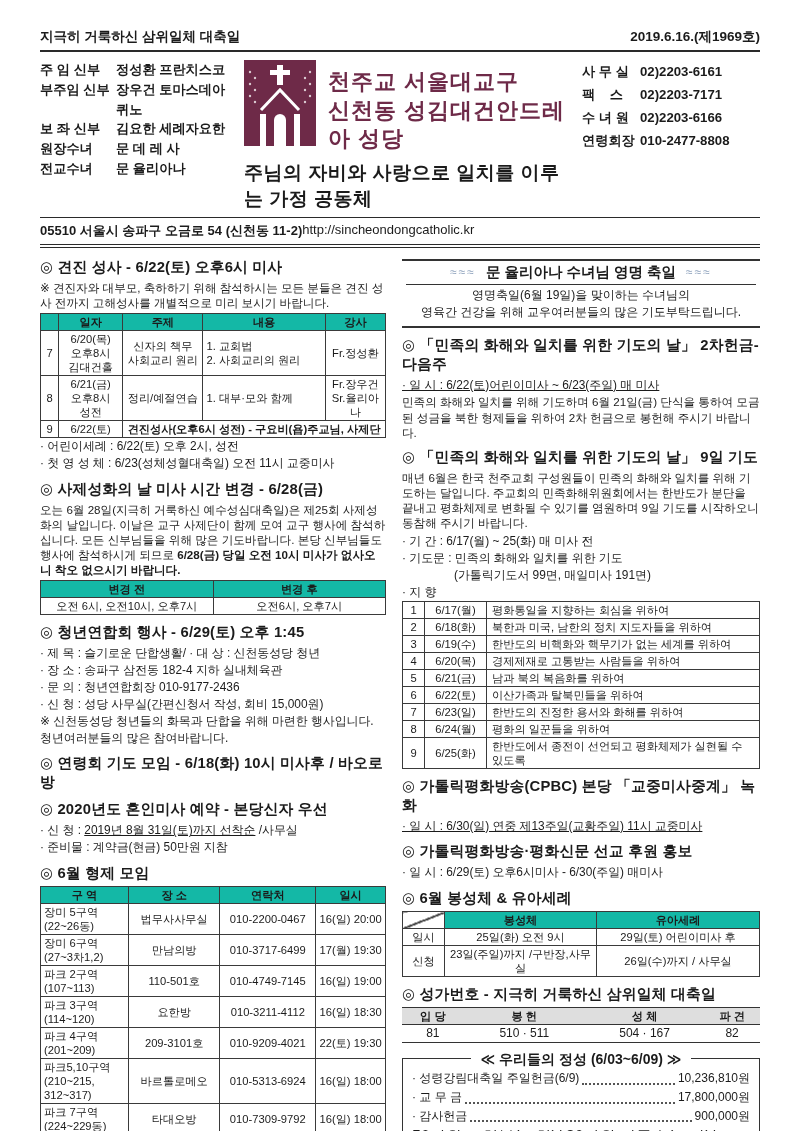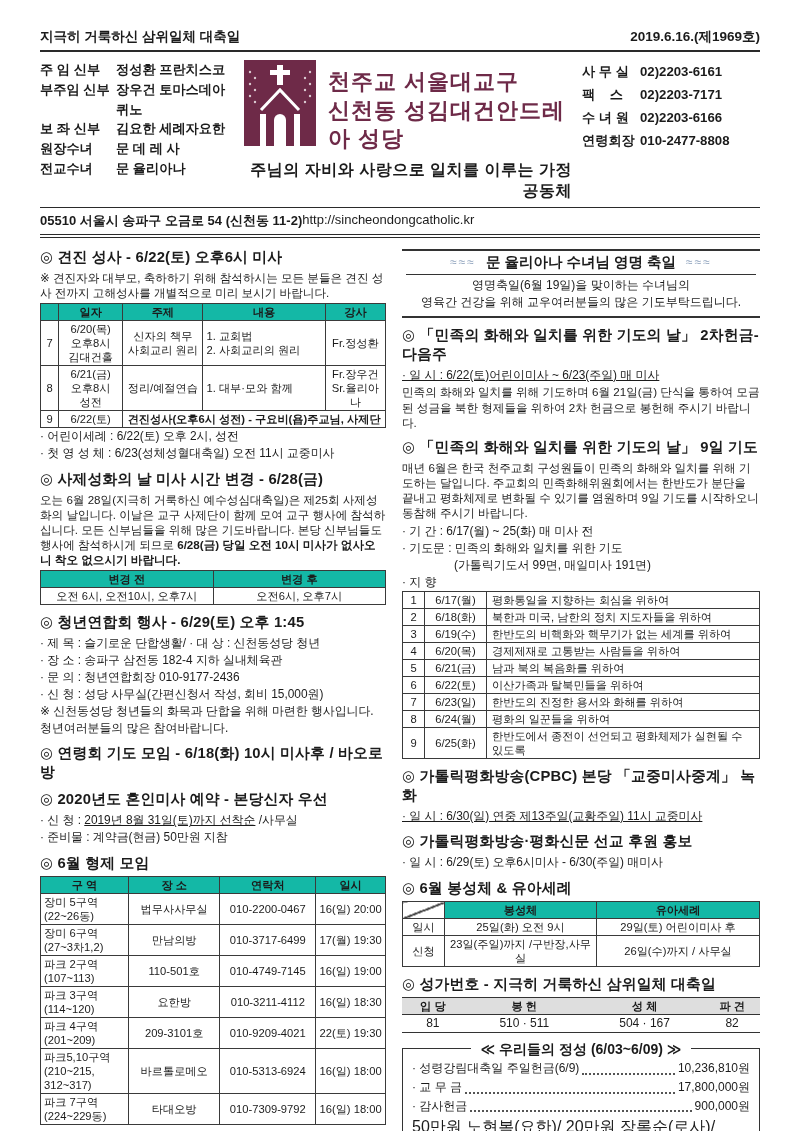--- a/index.html
+++ b/index.html
@@ -15,21 +15,21 @@
   .masthead { display:flex; gap:10px; padding:8px 0 5px; border-bottom:1.5px solid #2a2a2a; }
   .staff { width:194px; font-size:13.2px; font-weight:bold; line-height:1.5; }
   .staff-row { display:flex; }
   .staff-role { width:76px; white-space:pre; }
   .staff-name { flex:1; }
   .center-block { flex:1; display:flex; flex-direction:column; }
   .logo-line { display:flex; gap:12px; align-items:flex-start; }
   .logo { width:72px; height:86px; flex:0 0 auto; }
   .church-title { color:var(--brand,#6e2a48); font-weight:bold; font-size:22px;
     line-height:1.3; letter-spacing:1px; padding-top:8px; }
-  .slogan { text-align:right; font-weight:bold; font-size:16px; margin-top:6px; letter-spacing:0.5px; }
+  .slogan { text-align:left; font-weight:bold; font-size:19px; margin-top:6px; letter-spacing:0.5px; }
   .contacts { width:178px; font-size:13.2px; font-weight:bold; line-height:1.75; }
   .contact-row { display:flex; }
   .contact-label { width:58px; white-space:pre; }
   .addr-row { display:flex; font-size:13px; padding:4px 0; }
   .addr { font-weight:bold; }
   .url { font-weight:normal; }
   .double-rule { border-top:1.5px solid #2a2a2a; border-bottom:1.5px solid #2a2a2a; height:4px; }
   
   .columns { display:flex; gap:16px; margin-top:2px; }
   .col-left { width:346px; flex:0 0 auto; }

